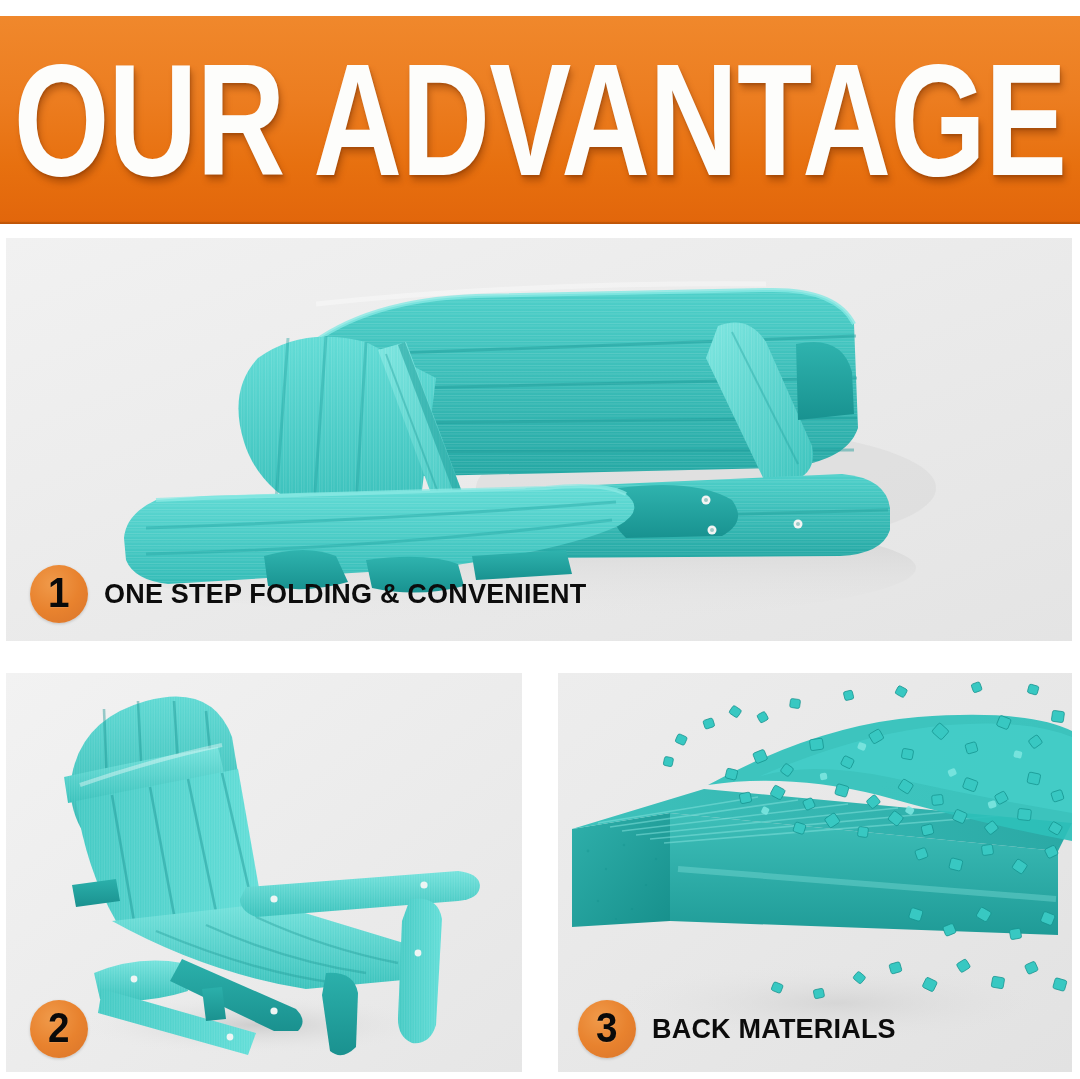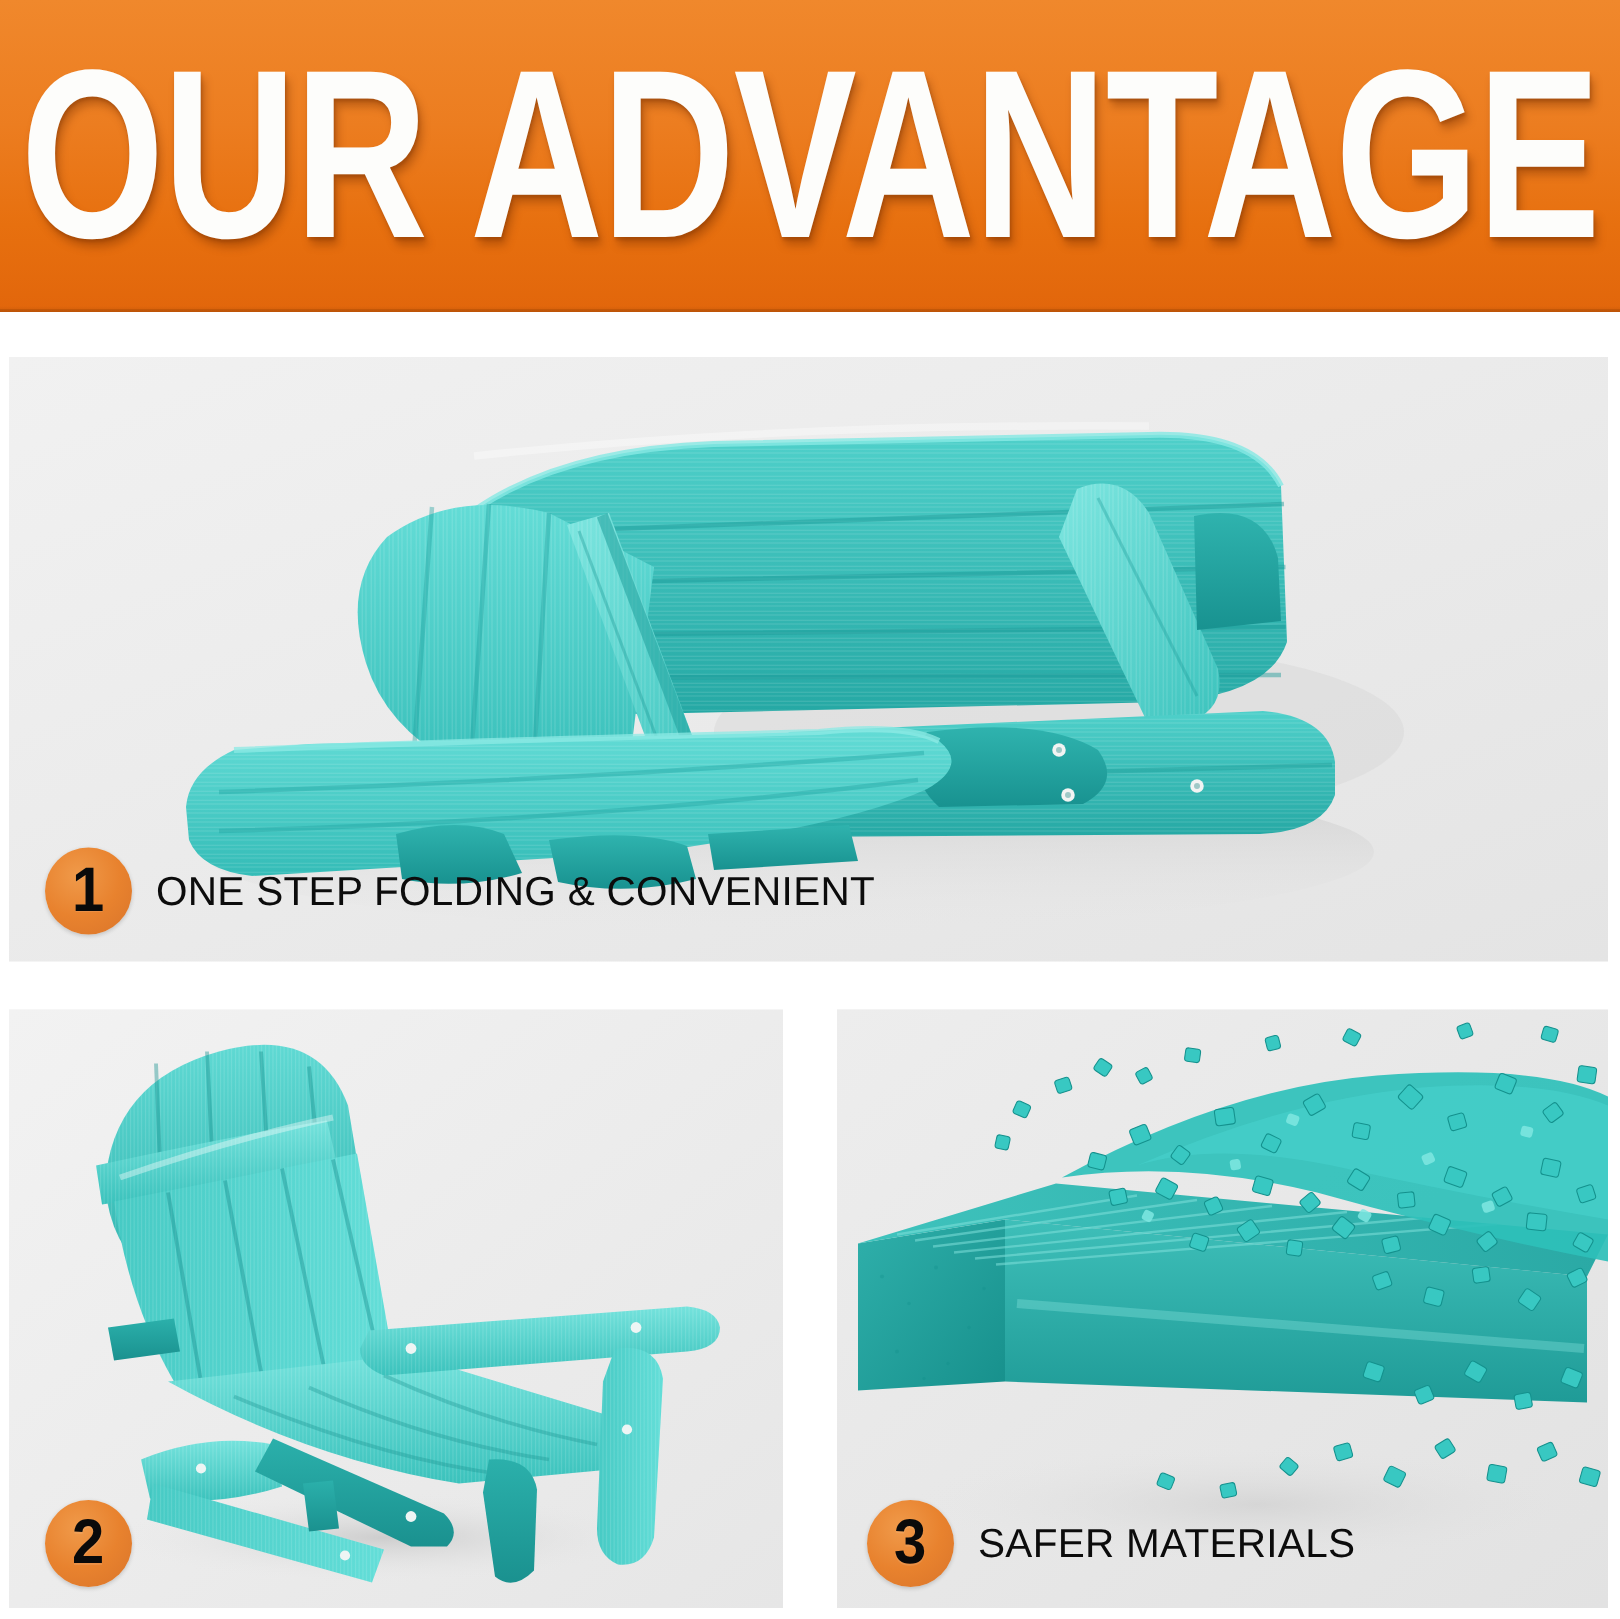--- a/index.html
+++ b/index.html
@@ -5,21 +5,21 @@
   html,body{margin:0;padding:0;background:#ffffff;}
   body{
     width:1080px;height:1079px;overflow:hidden;
     font-family:"Liberation Sans","DejaVu Sans",sans-serif;
     background:#ffffff;
   }
   .page{position:relative;width:1080px;height:1079px;background:#fff;}
 
   
   .banner{
-    position:absolute;left:0;top:0;width:1080px;height:208px;
+    position:absolute;left:0;top:16px;width:1080px;height:208px;
     background:linear-gradient(180deg,#f0882c 0%,#ec7d20 40%,#e7700f 72%,#e2660b 100%);
     box-shadow:inset 0 -2px 0 rgba(140,60,0,.25);
     overflow:hidden;
   }
   .banner:after{
     content:"";position:absolute;left:0;right:0;bottom:0;height:4px;
     background:linear-gradient(180deg,rgba(255,255,255,0) 0%,rgba(120,50,0,.18) 100%);
   }
   .banner-title{
     position:absolute;left:50%;top:50%;transform:translate(-50%,-50%);
@@ -68,21 +68,21 @@
     flex:0 0 auto;
   }
   .badge span{
     color:#0a0a0a;font-weight:bold;font-size:42px;line-height:1;
     font-family:"Liberation Sans Narrow","Liberation Sans",sans-serif;
     transform:scaleX(.92) translateY(-1px);
     text-shadow:0 1px 0 rgba(255,255,255,.10);
   }
   .cap-text{
     color:#0c0c0c;font-size:27px;letter-spacing:.2px;white-space:nowrap;
-    font-family:"Liberation Sans","DejaVu Sans",sans-serif;font-weight:normal;
+    font-family:"Liberation Sans","DejaVu Sans",sans-serif;font-weight:bold;
   }
 </style>
 </head>
 <body>
 
 <div class="page">
 
   <div class="banner">
     <div class="banner-title">OUR ADVANTAGE</div>
   </div>
@@ -442,16 +442,16 @@
   <div class="caption cap2">
     <div class="badge">
       <span>2</span>
     </div>
   </div>
 
   <div class="caption cap3">
     <div class="badge">
       <span>3</span>
     </div>
-    <div class="cap-text">SAFER MATERIALS</div>
+    <div class="cap-text">BACK MATERIALS</div>
   </div>
 
 </div>
 
 </body></html>

